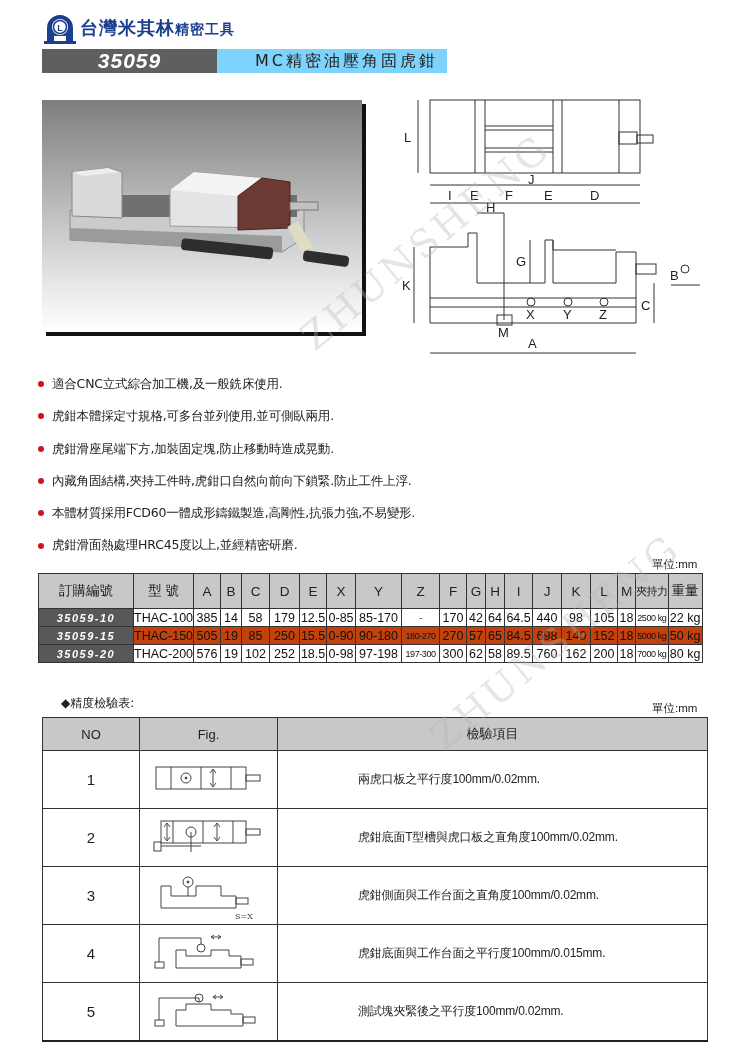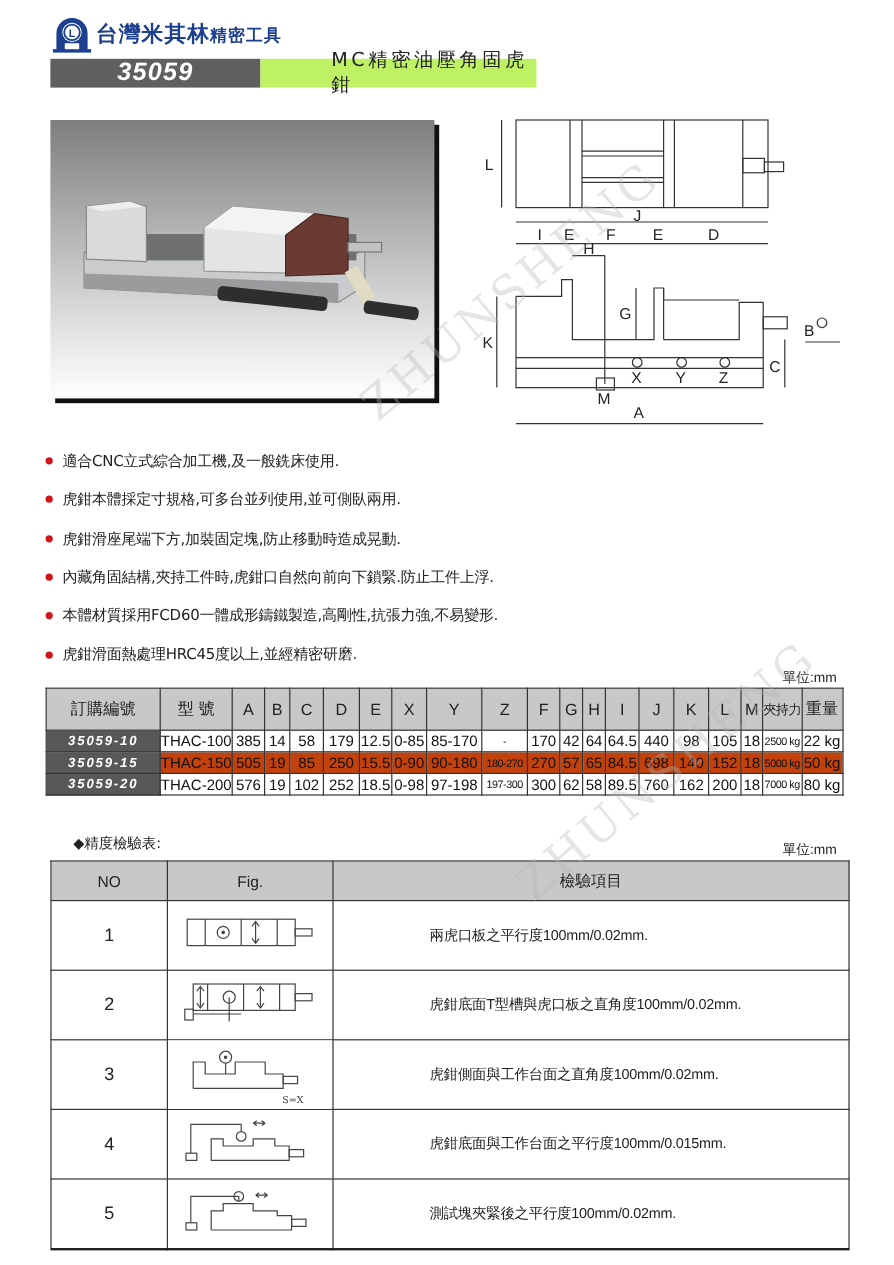--- a/index.html
+++ b/index.html
@@ -5,21 +5,21 @@
   html, body { margin:0; padding:0; background:#ffffff; }
   body { width:745px; height:1054px; position:relative; overflow:hidden; font-family:"DejaVu Sans", sans-serif; color:#222; }
   .abs { position:absolute; }
 
   
   .logo { left:44px; top:14px; width:32px; height:30px; }
   .brand { left:80px; top:16px; font-size:18px; font-weight:bold; color:#1d3f8f; letter-spacing:1px; white-space:nowrap; }
   .brand .small { font-size:14px; }
   .title-bar { left:42px; top:49px; width:405px; height:24px; display:flex; }
   .title-code { width:175px; background:#5f5f5f; color:#fff; font-family:"Liberation Sans", sans-serif; font-style:italic; font-weight:bold; font-size:21px; display:flex; align-items:center; justify-content:center; letter-spacing:1px; }
-  .title-name { flex:1; background:#bef264; color:#222; font-size:16px; display:flex; align-items:center; padding-left:59px; letter-spacing:3px; }
+  .title-name { flex:1; background:#7dd3fc; color:#222; font-size:16px; display:flex; align-items:center; padding-left:38px; letter-spacing:3px; }
 
   
   .photo { left:42px; top:100px; width:320px; height:232px; background:linear-gradient(180deg,#7e7e7e 0%, #b4b4b4 40%, #e8e8e8 80%, #ffffff 100%); box-shadow:4px 4px 0 #111; }
 
   
   .diagram { left:400px; top:90px; width:305px; height:270px; }
 
   
   .features { left:38px; top:368px; width:460px; list-style:none; margin:0; padding:0; }
   .features li { height:32.3px; line-height:32.3px; font-size:12.5px; color:#222; display:flex; align-items:center; letter-spacing:-0.2px; }

